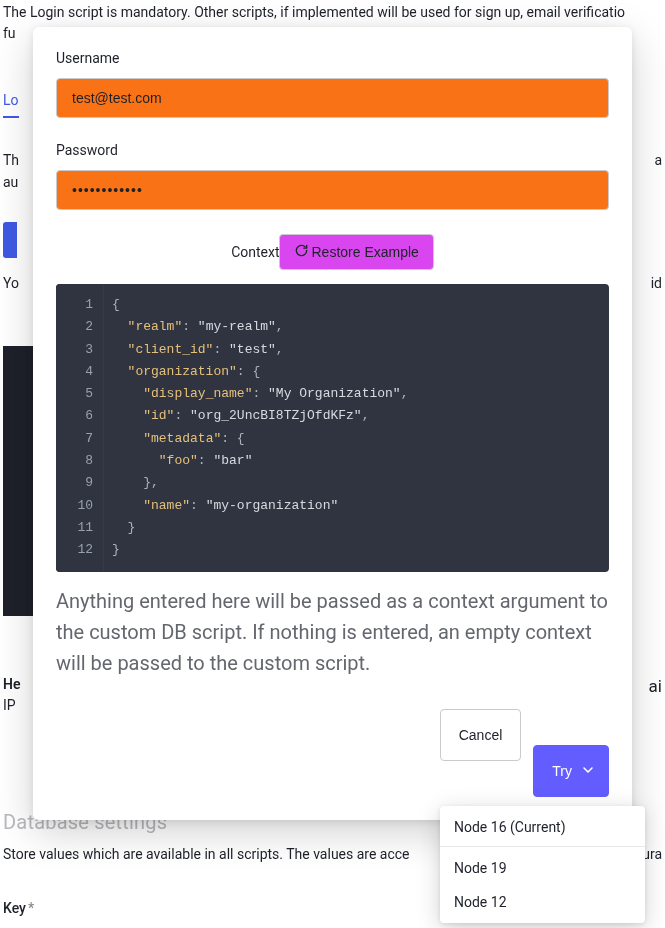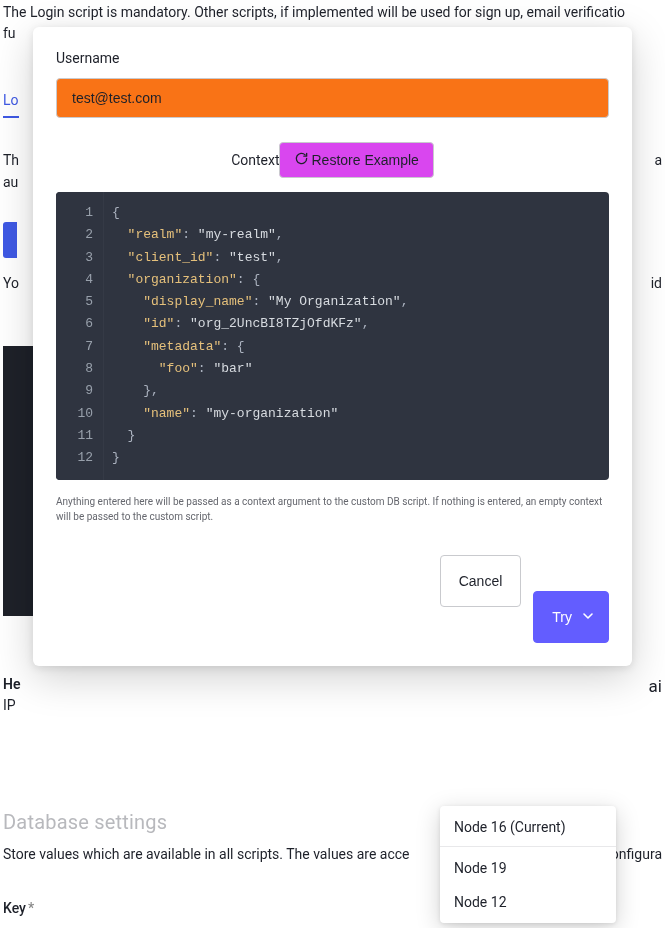--- a/index.html
+++ b/index.html
@@ -145,21 +145,21 @@
       white-space: pre;
     }
     .code-line {
       height: 22.3px;
     }
     .tok-key { color: #e5c07b; }
     .tok-str { color: #d7dbe0; }
     .tok-punc { color: #abb2bf; }
 
     .helper-text {
-      font-size: 10px;
+      font-size: 20px;
       color: #65676e;
       line-height: 1.55;
       margin-bottom: 30px;
     }
 
     .modal-footer {
       display: flex;
       justify-content: flex-end;
       gap: 12px;
     }
@@ -187,21 +187,21 @@
       margin-top: 36px;
     }
     .chevron-down {
       display: inline-block;
     }
 
     .dropdown {
       position: absolute;
       top: 806px;
       left: 440px;
-      width: 176px;
+      width: 205px;
       background: #fff;
       border-radius: 4px;
       box-shadow: 0 6px 24px rgba(0,0,0,0.18), 0 1px 4px rgba(0,0,0,0.1);
       overflow: hidden;
       padding: 4px 0;
     }
     .dropdown-item {
       padding: 9px 14px;
       font-size: 14px;
       color: #1e212a;
@@ -329,20 +329,24 @@
   </div>
 </div>
 
 <div class="modal">
 
   <div class="field-group">
     <label class="field-label">Username</label>
     <input class="text-input" type="text" value="test@test.com" style="">
   </div>
 
+  <div class="field-group">
+    <label class="field-label">Password</label>
+    <input class="text-input" type="text" style="letter-spacing: 1px;" value="••••••••••••">
+  </div>
 
   <div class="context-header">
     <div class="context-label">Context</div>
     <button class="restore-btn">
       <span>
         <svg width="15" height="15" viewBox="0 0 16 16" fill="none">
           <path d="M13.5 8a5.5 5.5 0 1 1-1.6-3.9" stroke="#1e212a" stroke-width="1.4" fill="none" stroke-linecap="round"></path>
           <path d="M13.5 2.5 V5.5 H10.5" stroke="#1e212a" stroke-width="1.4" fill="none" stroke-linecap="round" stroke-linejoin="round"></path>
         </svg>
       </span>

